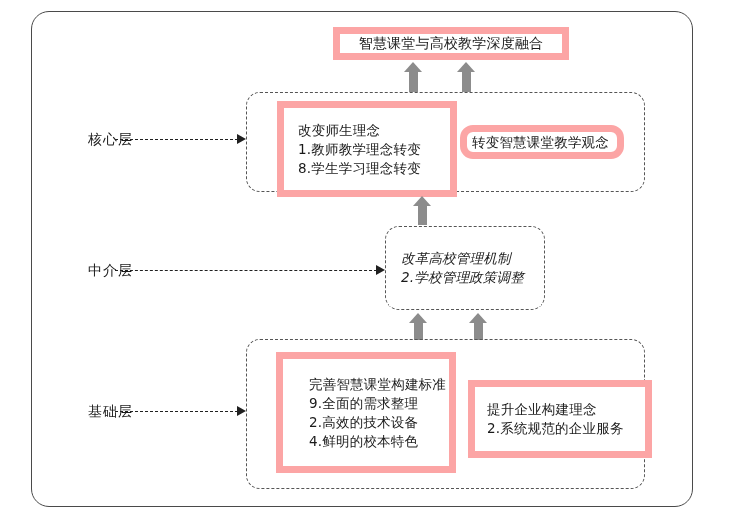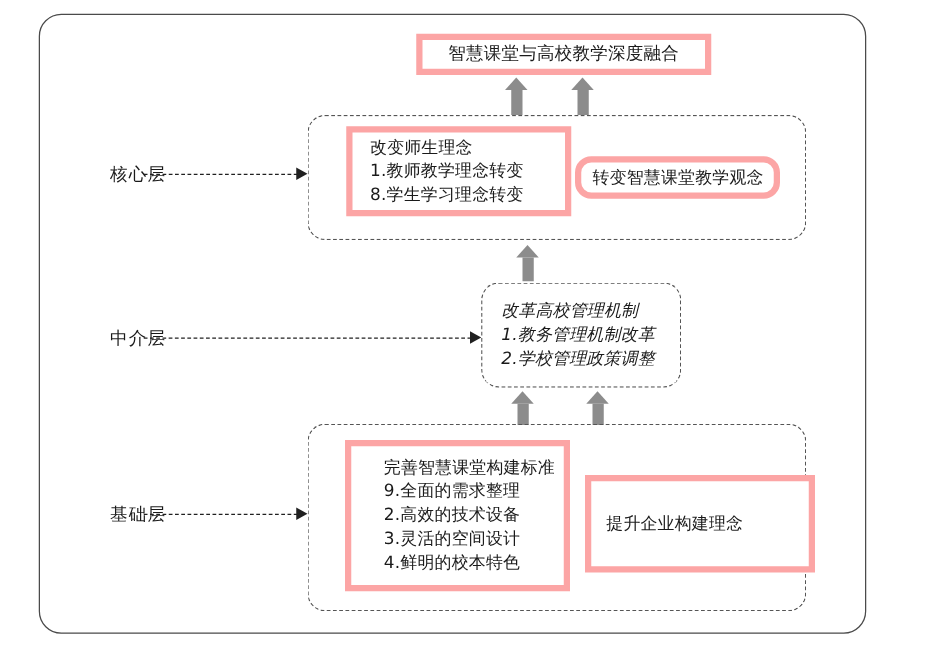--- a/index.html
+++ b/index.html
@@ -30,21 +30,21 @@
     height: 496px;
     border: 1px solid #4a4a4a;
     border-radius: 18px;
     box-sizing: border-box;
   }
 
   
   .solid-box {
     position: absolute;
     box-sizing: border-box;
-    border: 5px solid #fca5a5;
+    border: 7px solid #fca5a5;
     background: #ffffff;
     display: flex;
     flex-direction: column;
     justify-content: center;
   }
 
   
   .dashed-group {
     position: absolute;
     box-sizing: border-box;
@@ -137,21 +137,21 @@
     <div class="head"></div>
     <div class="stem" style="height:20px;"></div>
   </div>
   <div class="v-arrow" style="left:452px; top:62px; width:28px; height:30px;">
     <div class="head"></div>
     <div class="stem" style="height:20px;"></div>
   </div>
 
   <div class="dashed-group" style="left:246px; top:92px; width:399px; height:100px;"></div>
 
-  <div class="solid-box" style="left:277px; top:101px; width:180px; height:72px; padding-left:6px;">
+  <div class="solid-box" style="left:277px; top:101px; width:180px; height:96px; padding-left:6px;">
     <div class="box-line">改变师生理念</div>
     <div class="box-line">1.教师教学理念转变</div>
     <div class="box-line">8.学生学习理念转变</div>
   </div>
 
   <div class="solid-box centered-box" style="left:460px; top:125px; width:164px; height:34px;">
     <div class="box-line">转变智慧课堂教学观念</div>
   </div>
 
   <div class="layer-label" style="left:48px; top:131px;">核心层</div>
@@ -162,21 +162,20 @@
 
   <div class="v-arrow" style="left:408px; top:196px; width:28px; height:29px;">
     <div class="head"></div>
     <div class="stem" style="height:19px;"></div>
   </div>
 
   <div class="dashed-group" style="left:385px; top:226px; width:160px; height:84px;">
   </div>
   <div class="solid-box" style="left:389px; top:230px; width:152px; height:76px; border:none; padding-left:4px;font-style:italic;">
     <div class="box-line">改革高校管理机制</div>
-    <div class="box-line">1.教务管理机制改革</div>
     <div class="box-line">2.学校管理政策调整</div>
   </div>
 
   <div class="layer-label" style="left:48px; top:262px;text-align:right;">中介层</div>
   <div class="h-arrow" style="left:115px; top:265px; width:270px;">
     <div class="shaft"></div>
       <div class="head"></div>
   </div>
 
   <div class="v-arrow" style="left:404px; top:313px; width:28px; height:27px;">
@@ -187,26 +186,26 @@
     <div class="head"></div>
     <div class="stem" style="height:17px;"></div>
   </div>
 
   <div class="dashed-group" style="left:246px; top:339px; width:399px; height:150px;"></div>
 
   <div class="solid-box" style="left:276px; top:352px; width:180px; height:121px; padding-left:18px;">
     <div class="box-line">完善智慧课堂构建标准</div>
     <div class="box-line">9.全面的需求整理</div>
     <div class="box-line">2.高效的技术设备</div>
-    <div class="box-line">3.灵活的空间设计</div>
     <div class="box-line">4.鲜明的校本特色</div>
   </div>
 
   <div class="solid-box" style="left:468px; top:380px; width:184px; height:78px; padding-left:4px;">
     <div class="box-line">提升企业构建理念</div>
+    <div class="box-line">2.系统规范的企业服务</div>
   </div>
 
   <div class="layer-label" style="left:48px; top:403px;text-align:right;">基础层</div>
   <div class="h-arrow" style="left:115px; top:406px; width:131px;">
     <div class="shaft"></div>
       <div class="head"></div>
   </div>
 
 </div>
 

